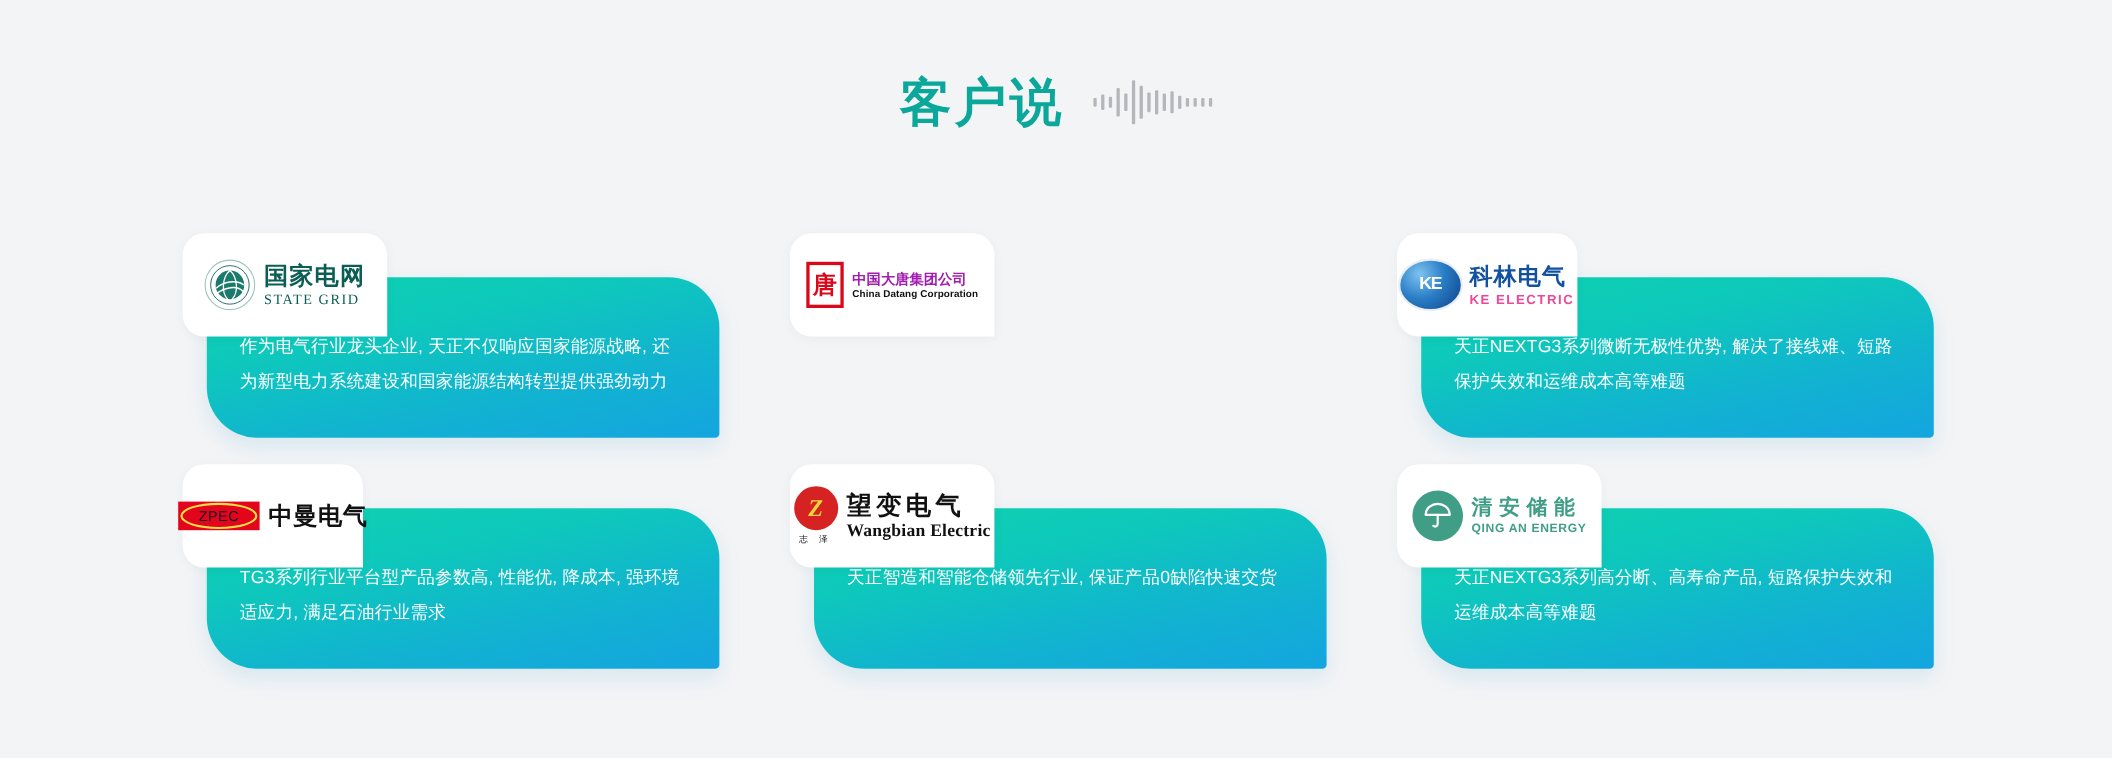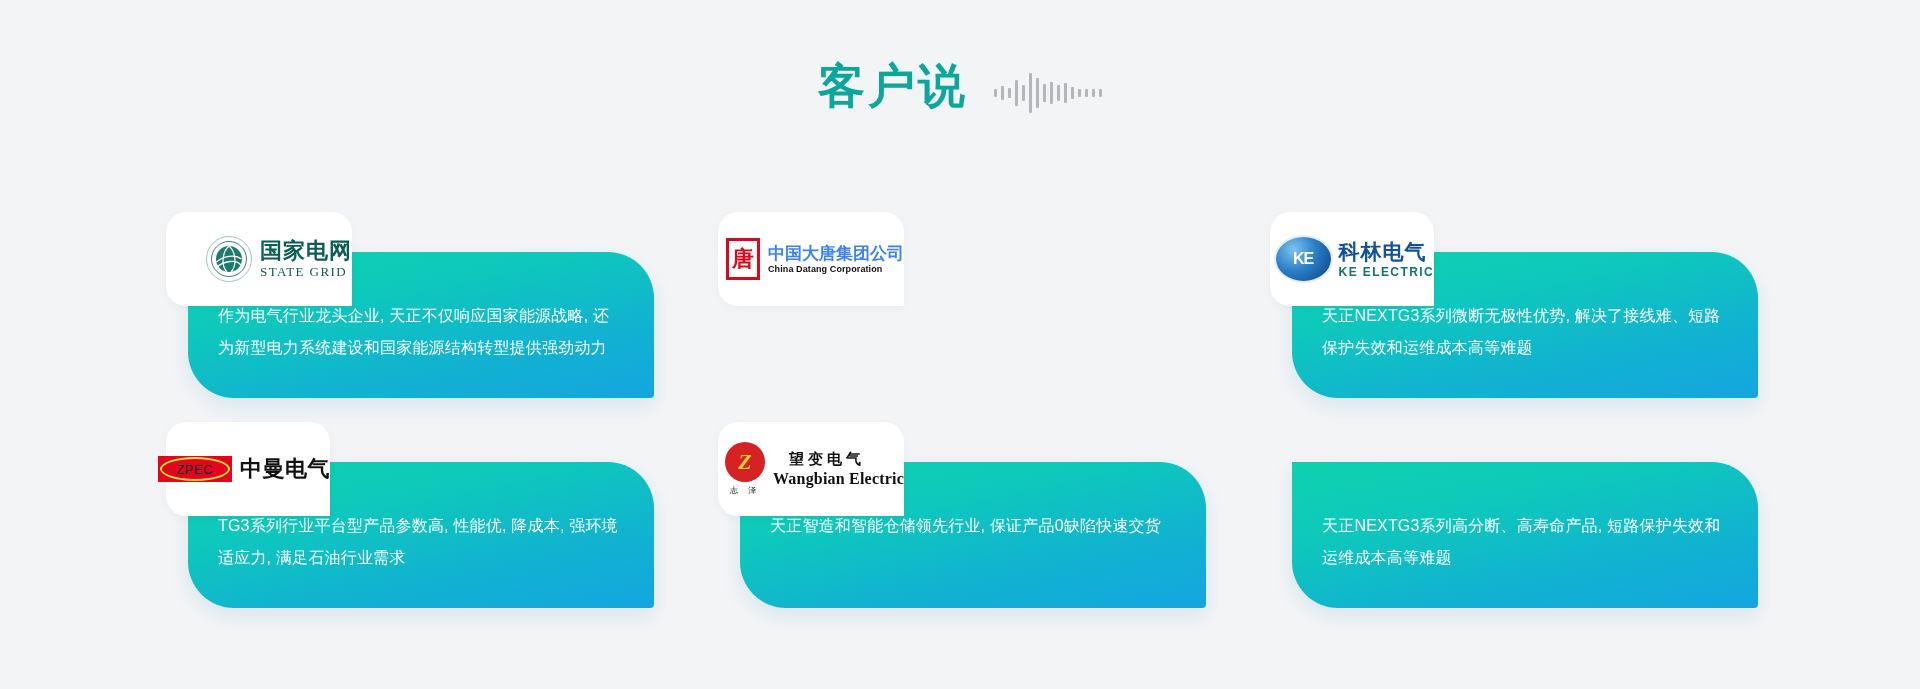--- a/index.html
+++ b/index.html
@@ -15,21 +15,21 @@
     position: relative;
   }
 
   
   .section-header {
     position: absolute;
     top: 62px;
     left: 0;
     width: 1920px;
     display: flex;
-    align-items: flex-start;
+    align-items: flex-end;
     justify-content: center;
     gap: 26px;
   }
   .section-title {
     font-size: 47px;
     font-weight: 700;
     color: #0aa79a;
     letter-spacing: 3px;
     line-height: 1;
     white-space: nowrap;
@@ -94,21 +94,21 @@
   .logo-tab {
     position: absolute;
     left: 0;
     top: 0;
     width: 164px;
     height: 94px;
     background: #ffffff;
     border-radius: 20px 20px 0 20px;
     display: flex;
     align-items: center;
-    justify-content: flex-end;
+    justify-content: center;
     box-sizing: border-box;
     z-index: 3;
     box-shadow: 0 2px 10px rgba(0,0,0,0.04);
   }
   .logo-tab.wide { width: 186px; }
 
   .logo-wrap {
     display: flex;
     align-items: center;
     gap: 8px;
@@ -130,29 +130,29 @@
     white-space: nowrap;
   }
   .logo-en {
     white-space: nowrap;
   }
 
   
   .brand-state-grid .logo-cn { font-size: 22px; color: #0b5e54; letter-spacing: 1px; }
   .brand-state-grid .logo-en { font-size: 13px; color: #0b5e54; font-family: "Liberation Serif", "DejaVu Serif", serif; font-weight: 400; letter-spacing: 1.4px; margin-top: 3px; }
 
-  .brand-datang .logo-cn { font-size: 17px; color: #3b82f6; letter-spacing: 0px; }
+  .brand-datang .logo-cn { font-size: 13px; color: #a21caf; letter-spacing: 0px; }
   .brand-datang .logo-en { font-size: 9px; color: #101010; letter-spacing: 0.1px; margin-top: 3px; font-weight: 700; }
 
   .brand-ke .logo-cn { font-size: 21px; color: #12519e; letter-spacing: 1px; }
-  .brand-ke .logo-en { font-size: 12px; color: #0f766e; letter-spacing: 1.4px; margin-top: 4px; font-weight: 600; }
+  .brand-ke .logo-en { font-size: 12px; color: #ec4899; letter-spacing: 1.4px; margin-top: 4px; font-weight: 600; }
 
   .brand-zpec .logo-cn { font-size: 22px; color: #111111; letter-spacing: 0.5px; }
 
-  .brand-wangbian .logo-cn { font-size: 15px; color: #111111; letter-spacing: 4px; font-family: Liberation Serif, serif; margin-left: 16px; }
+  .brand-wangbian .logo-cn { font-size: 23px; color: #111111; letter-spacing: 4px; font-family: Liberation Sans, sans-serif; }
   .brand-wangbian .logo-en { font-size: 16px; color: #111111; font-family: "Liberation Serif","DejaVu Serif",serif; font-weight: 700; letter-spacing: 0.2px; margin-top: 4px; }
 
   .brand-qingan .logo-cn { font-size: 19px; color: #3f9e85; letter-spacing: 6px; }
   .brand-qingan .logo-en { font-size: 11px; color: #3f9e85; letter-spacing: 0.6px; margin-top: 5px; font-weight: 700; }
 
   
   .zpec-plaque {
     width: 74px; height: 26px;
     background: #e3051b;
     display: flex; align-items: center; justify-content: center;
@@ -331,15 +331,31 @@
           <div class="logo-en">Wangbian Electric</div>
         </div>
       </div>
     </div>
   </div>
 
   <div class="testimonial-card">
     <div class="card-body">
       <div class="quote">天正NEXTG3系列高分断、高寿命产品, 短路保护失效和运维成本高等难题</div>
     </div>
+    <div class="logo-tab wide brand-qingan">
+      <div class="logo-wrap">
+        <div class="logo-mark">
+          <div class="qingan-badge">
+            <svg width="30" height="30" viewBox="0 0 30 30" aria-hidden="true">
+              <path d="M4 14 C4 7.5, 10 4, 15 4 C20 4, 26 7.5, 26 14 Z" fill="none" stroke="#ffffff" stroke-width="2" stroke-linejoin="round"></path>
+              <path d="M15 14 L15 22 C15 24.5, 12.5 25.5, 11 24" fill="none" stroke="#ffffff" stroke-width="2" stroke-linecap="round"></path>
+            </svg>
+          </div>
+        </div>
+        <div class="logo-text">
+          <div class="logo-cn">清安储能</div>
+          <div class="logo-en">QING AN ENERGY</div>
+        </div>
+      </div>
+    </div>
   </div>
 
 </div>
 
 </body></html>

